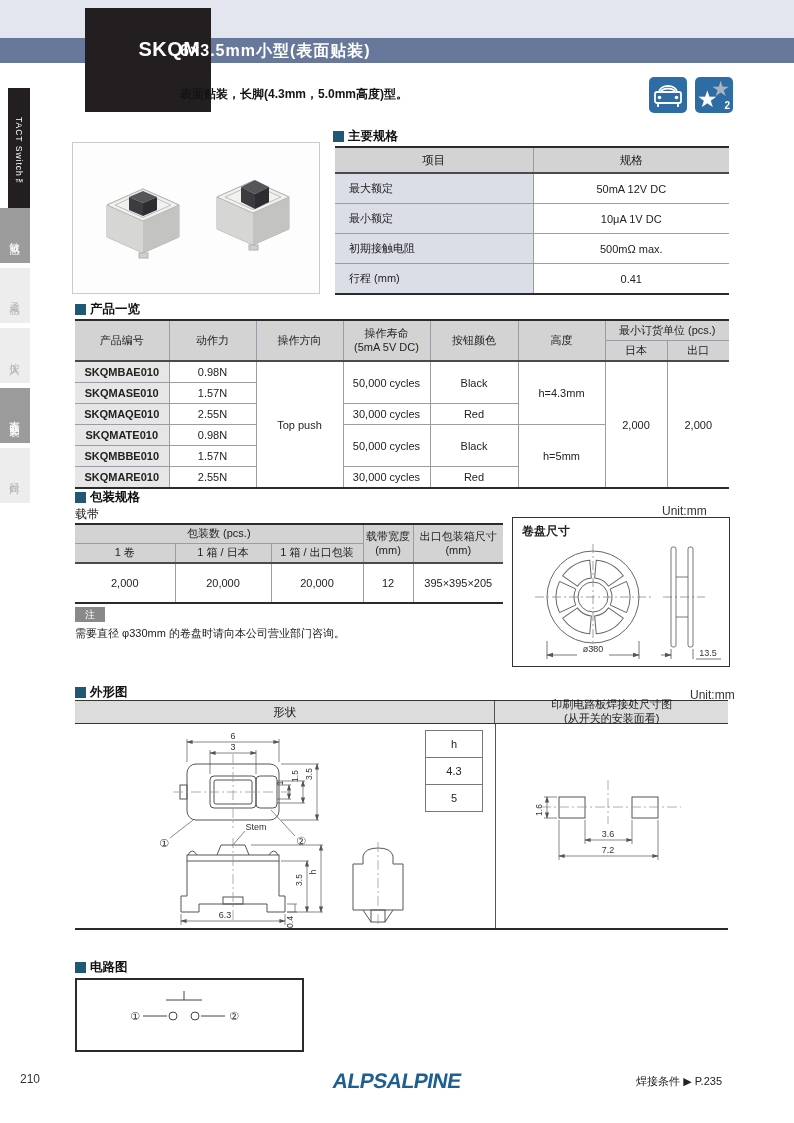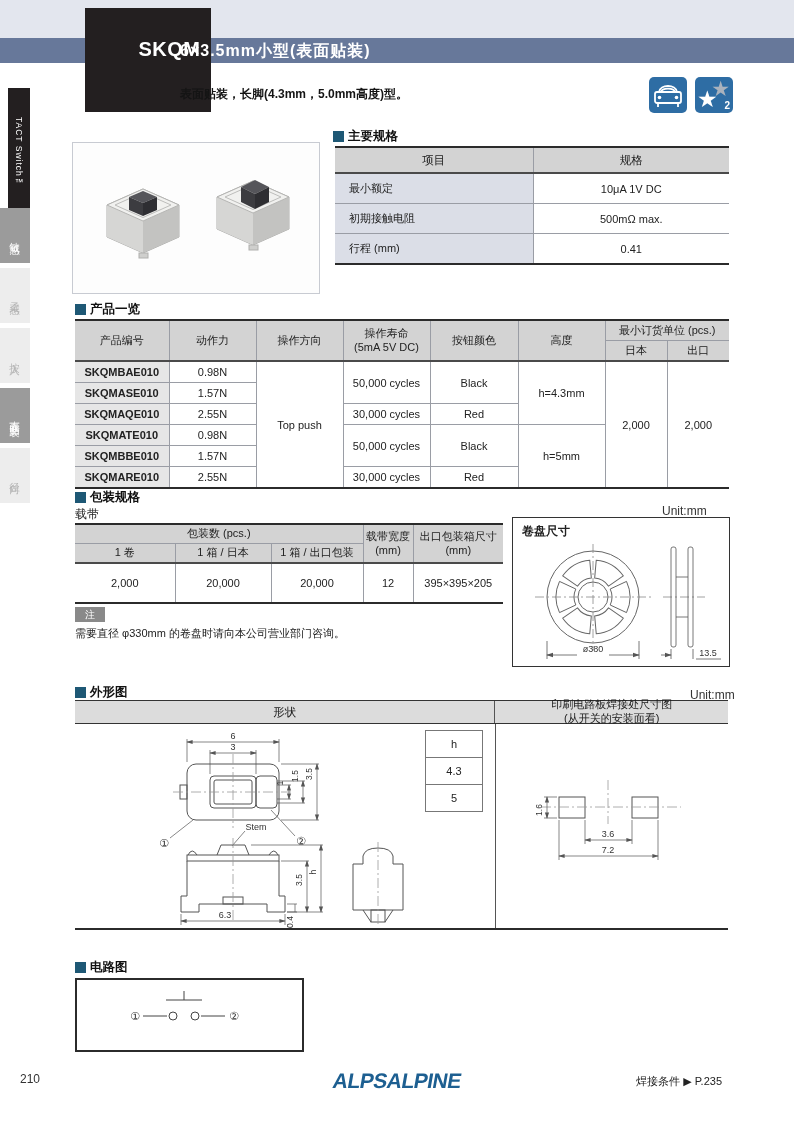--- a/index.html
+++ b/index.html
@@ -169,20 +169,24 @@
           <col style="width:198px">
           <col style="width:196px">
         </colgroup>
       <thead>
         <tr>
           <th>项目</th>
           <th>规格</th>
         </tr>
       </thead>
       <tbody>
+        <tr>
+            <td class="item">最大额定</td>
+            <td>50mA 12V DC</td>
+          </tr>
         <tr>
             <td class="item">最小额定</td>
             <td>10μA 1V DC</td>
           </tr>
         <tr>
             <td class="item">初期接触电阻</td>
             <td>500mΩ max.</td>
           </tr>
         <tr>
             <td class="item">行程 (mm)</td>

